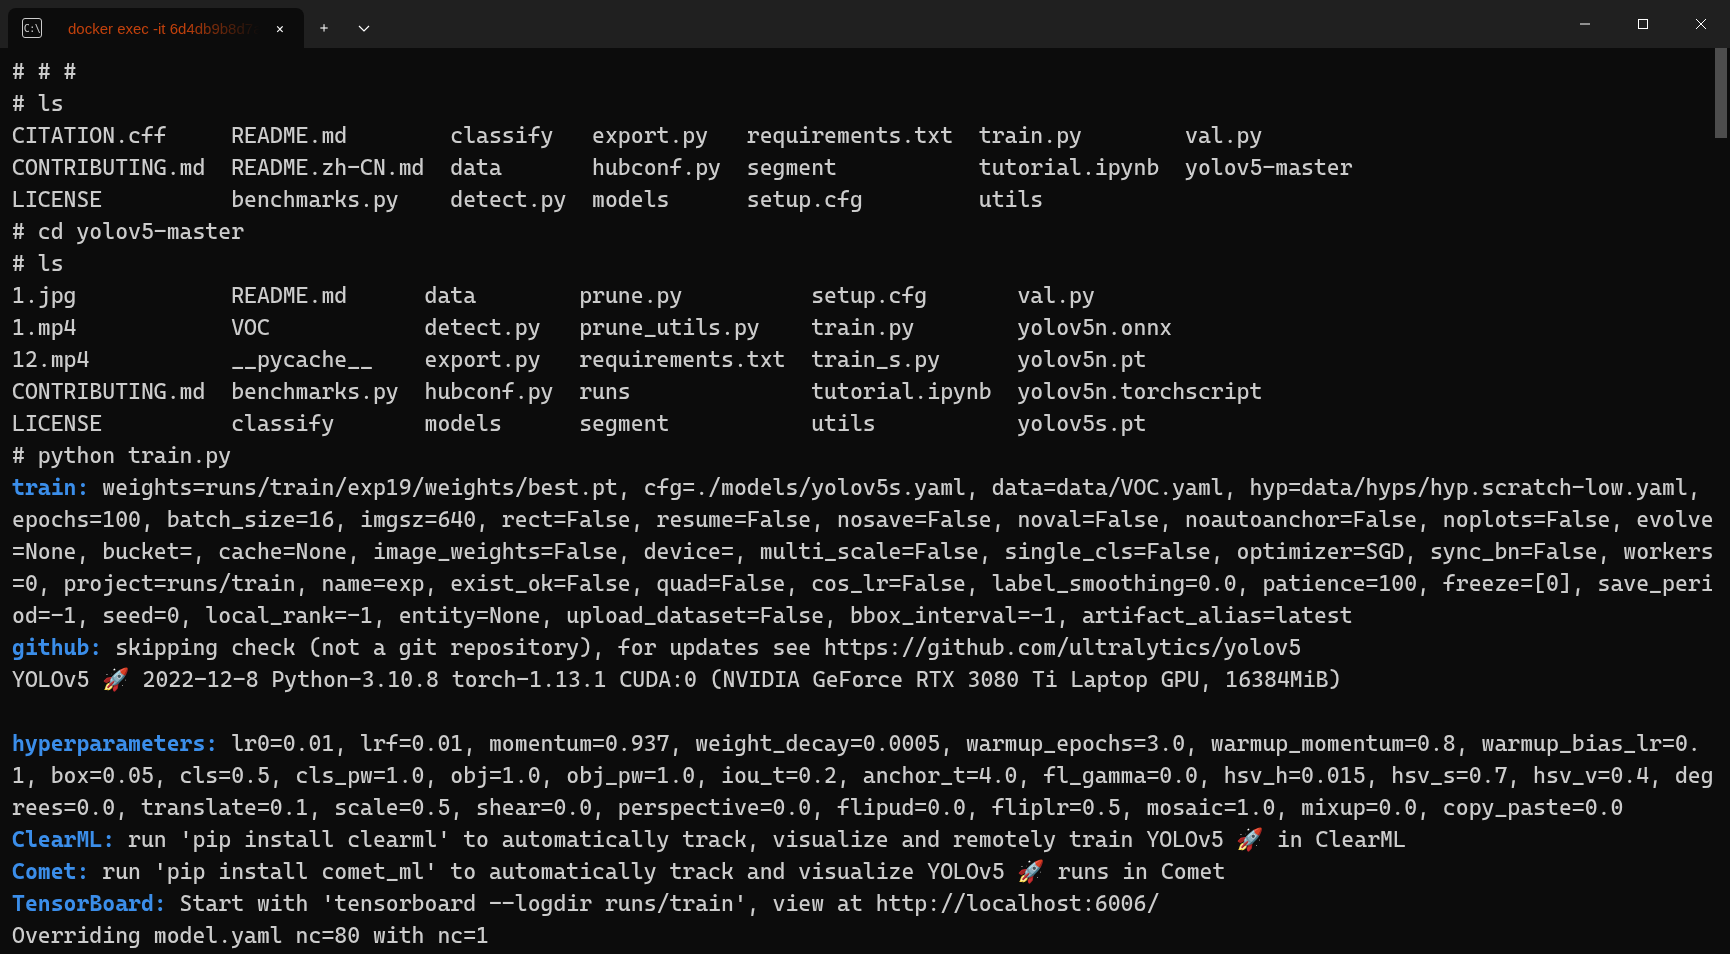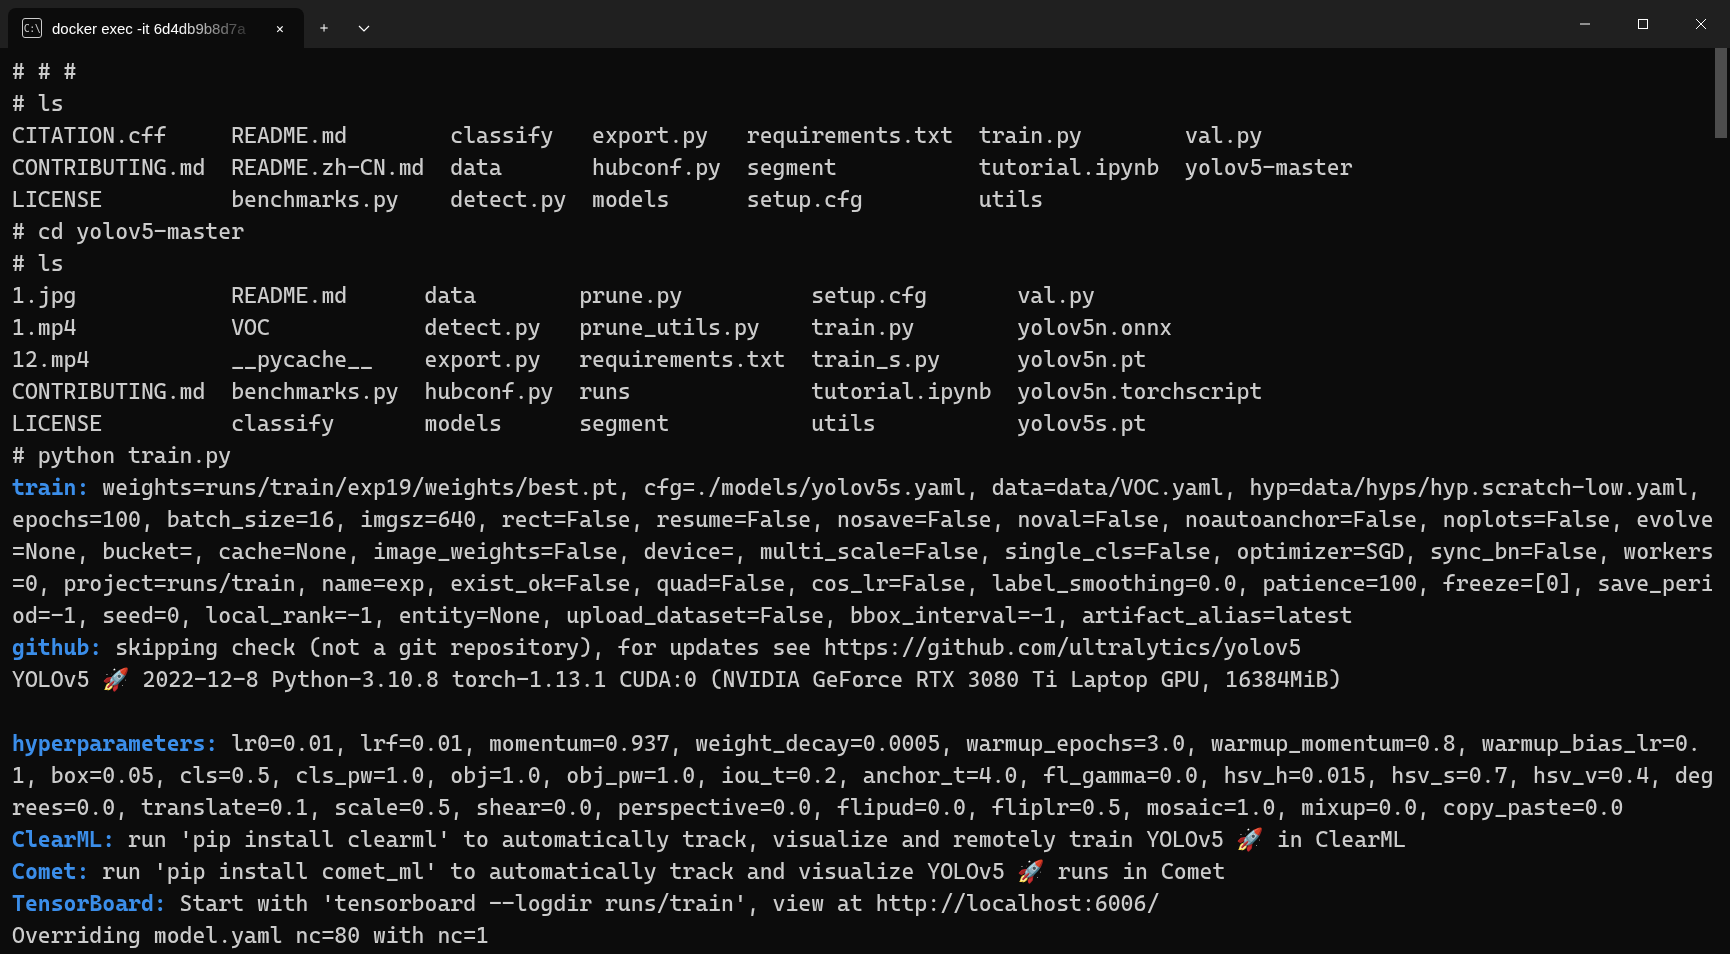--- a/index.html
+++ b/index.html
@@ -42,23 +42,24 @@
     letter-spacing: -0.5px;
     font-family: Consolas, monospace;
     color: #cccccc;
     flex-shrink: 0;
   }
   .tab-title {
     flex: 1;
     white-space: nowrap;
     overflow: hidden;
     font-size: 15px;
-    color: #ffffff;
+    color: #c2410c;
     font-family: 'Segoe UI', sans-serif;
     mask-image: linear-gradient(to right, black 60%, transparent 100%);
+    margin-left: 16px;
     -webkit-mask-image: linear-gradient(to right, black 60%, transparent 100%);
   }
   .tab-close {
     flex-shrink: 0;
     width: 20px; height: 20px;
     display: flex; align-items: center; justify-content: center;
     font-size: 13px;
     color: #ffffff;
   }
   .newtab, .dropdown {

